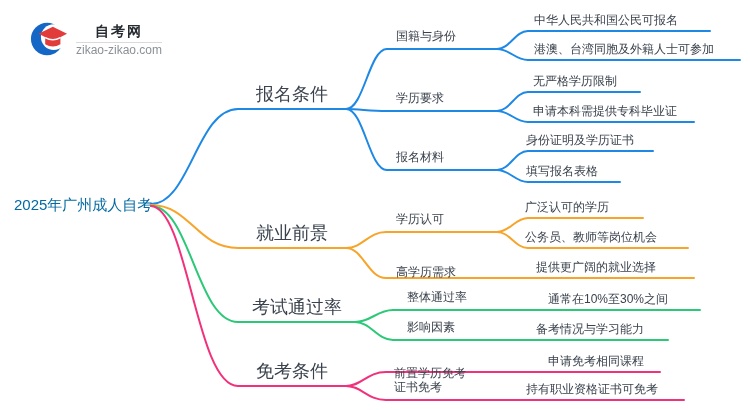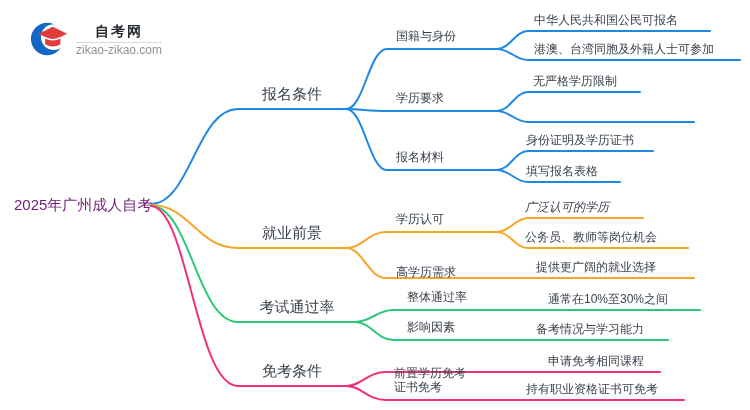--- a/index.html
+++ b/index.html
@@ -14,22 +14,22 @@
   .canvas{position:relative;width:750px;height:314px;background:#fff;}
   svg.connectors{position:absolute;left:0;top:0;width:750px;height:410px;}
   .stroke-blue{stroke:var(--blue);}
   .stroke-orange{stroke:var(--orange);}
   .stroke-green{stroke:var(--green);}
   .stroke-pink{stroke:var(--pink);}
   .node{
     position:absolute;color:var(--text);white-space:nowrap;
     line-height:16px;font-size:12px;
   }
-  .root-node{font-size:15px;font-weight:500;color:#701a75;line-height:20px;}
-  .lvl1{font-size:15px;text-align:center;line-height:18px;}
+  .root-node{font-size:15px;font-weight:500;color:#0369a1;line-height:20px;}
+  .lvl1{font-size:18px;text-align:center;line-height:18px;}
   .logo{position:absolute;left:30px;top:20px;display:flex;align-items:center;}
   .logo-icon{width:38px;height:38px;}
   .logo-text{margin-left:8px;text-align:center;}
   .logo-name{font-size:14px;font-weight:bold;color:#262B30;letter-spacing:2px;line-height:17px;}
   .logo-rule{border:0;border-top:1px solid #D7DBDE;margin:2px 0 1px 0;}
   .logo-url{font-size:12px;color:#8B9197;line-height:12px;}
 </style>
 </head>
 <body>
 
@@ -116,23 +116,24 @@
   <div class="node" style="left:396px;top:211px;">学历认可</div>
   <div class="node" style="left:396px;top:264px;">高学历需求</div>
   <div class="node" style="left:407px;top:289px;">整体通过率</div>
   <div class="node" style="left:407px;top:319px;">影响因素</div>
   <div class="node" style="left:394px;top:366px;font-family:Liberation Mono, monospace;">前置学历免考</div>
   <div class="node" style="left:394px;top:379px;">证书免考</div>
 
   <div class="node" style="left:534px;top:12px;">中华人民共和国公民可报名</div>
   <div class="node" style="left:534px;top:41px;">港澳、台湾同胞及外籍人士可参加</div>
   <div class="node" style="left:533px;top:73px;">无严格学历限制</div>
+  <div class="node" style="left:533px;top:103px;">申请本科需提供专科毕业证</div>
   <div class="node" style="left:526px;top:132px;">身份证明及学历证书</div>
   <div class="node" style="left:526px;top:163px;">填写报名表格</div>
-  <div class="node" style="left:525px;top:199px;font-style:italic;">广泛认可的学历</div>
+  <div class="node" style="left:525px;top:199px;">广泛认可的学历</div>
   <div class="node" style="left:536px;top:259px;">提供更广阔的就业选择</div>
   <div class="node" style="left:525px;top:229px;">公务员、教师等岗位机会</div>
   <div class="node" style="left:548px;top:291px;">通常在10%至30%之间</div>
   <div class="node" style="left:536px;top:321px;">备考情况与学习能力</div>
   <div class="node" style="left:548px;top:353px;">申请免考相同课程</div>
   <div class="node" style="left:526px;top:381px;">持有职业资格证书可免考</div>
 
 </div>
 
 </body></html>

